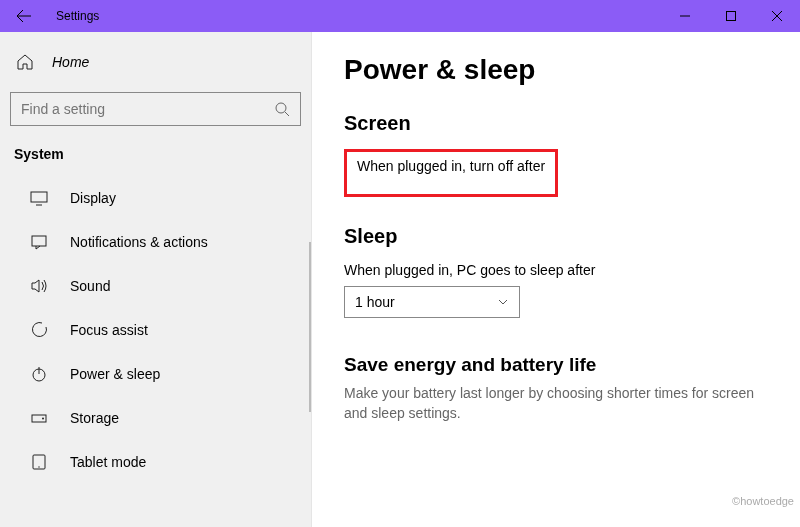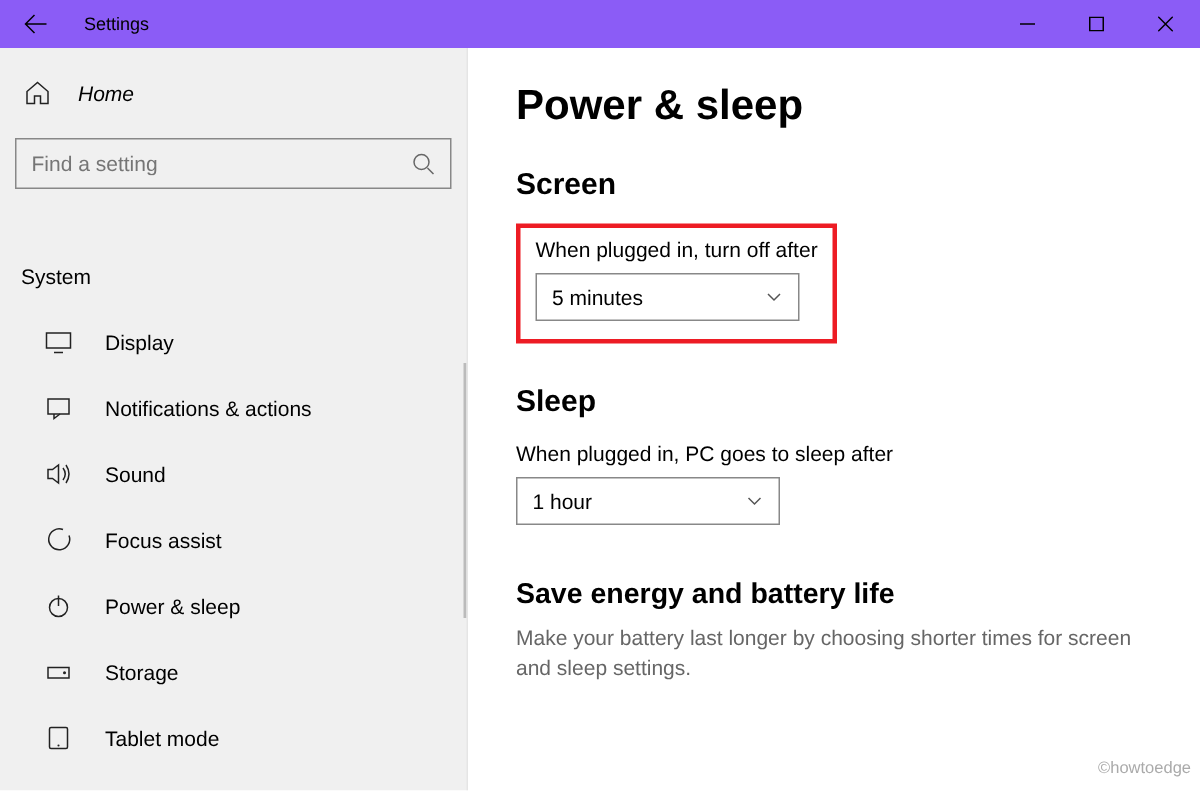--- a/index.html
+++ b/index.html
@@ -9,36 +9,36 @@
   .title { font-size: 12px; padding-left: 8px; }
   .winctrls { margin-left: auto; display: flex; }
   .winctrl { width: 46px; height: 32px; display: flex; align-items: center; justify-content: center; cursor: pointer; }
   .body { display: flex; height: calc(100% - 32px); }
   .sidebar { width: 312px; background: #f0f0f0; padding-top: 8px; border-right: 1px solid #e5e5e5; overflow: hidden; position: relative; }
   .home { display: flex; align-items: center; height: 44px; padding-left: 16px; cursor: pointer; }
   .home-label { font-size: 14px; margin-left: 18px; font-style: italic; }
   .search-wrap { padding: 8px 10px 12px 10px; }
   .search { display: flex; align-items: center; height: 34px; border: 1px solid #888; background: #f0f0f0; padding: 0 10px; gap: 32px; }
   .search input { flex: 1; border: none; background: transparent; outline: none; font-size: 14px; color: #666; }
-  .section-title { font-weight: 400; font-size: 14px; padding: 8px 14px 14px 14px; margin-top: 30px; }
+  .section-title { font-weight: 700; font-size: 14px; padding: 8px 14px 14px 14px; }
   .nav { }
   .nav-item { display: flex; align-items: center; height: 44px; padding-left: 30px; cursor: pointer; }
   .nav-icon { width: 20px; display: flex; justify-content: content; }
   .nav-label { font-size: 14px; margin-left: 20px; }
   .scroll-indicator { position: absolute; right: 0; top: 210px; width: 2px; height: 170px; background: #bbb; }
   .main { flex: 1; padding: 22px 32px 0 32px; overflow: hidden; position: relative; }
   h1 { font-size: 28px; font-weight: 600; margin-bottom: 26px; }
   h2 { font-size: 20px; font-weight: 600; margin-bottom: 14px; }
   .label { font-size: 14px; margin-bottom: 8px; }
   .combo { width: 176px; height: 32px; border: 1px solid #888; display: flex; align-items: center; padding: 0 10px; cursor: pointer; background: #fff; justify-content: space-between; font-size: 14px; }
   .highlight { border: 3px solid #ed1c24; padding: 6px 10px 12px 10px; display: inline-block; margin-bottom: 28px; }
   .sleep-block { margin-bottom: 36px; }
   .tip-title { font-size: 19px; font-weight: 700; margin-bottom: 8px; }
   .tip-body { font-size: 14px; color: #666; line-height: 1.4; }
-  .watermark { position: absolute; right: 6px; bottom: 9px; font-size: 11px; color: #aaa; }
+  .watermark { position: absolute; right: 6px; bottom: 20px; font-size: 11px; color: #aaa; }
   svg { display: block; }
 </style>
 </head>
 <body>
 
 <div class="titlebar">
   <div class="back-btn">
     <svg width="16" height="16" viewBox="0 0 16 16">
         <path d="M7 2 L1 8 L7 14 M1 8 H15" stroke="#000" stroke-width="1" fill="none"></path>
       </svg>
@@ -147,26 +147,20 @@
     </div>
     <div class="scroll-indicator"></div>
   </div>
 
   <div class="main">
     <h1>Power &amp; sleep</h1>
 
     <h2>Screen</h2>
     <div class="highlight">
       <div class="label">When plugged in, turn off after</div>
-      <div class="combo">
-        <span>5 minutes</span>
-        <svg width="12" height="12" viewBox="0 0 12 12">
-            <path d="M2 4 L6 8 L10 4" stroke="#555" fill="none"></path>
-          </svg>
-      </div>
     </div>
 
     <div class="sleep-block">
       <h2>Sleep</h2>
       <div class="label">When plugged in, PC goes to sleep after</div>
       <div class="combo">
         <span>1 hour</span>
         <svg width="12" height="12" viewBox="0 0 12 12">
             <path d="M2 4 L6 8 L10 4" stroke="#555" fill="none"></path>
           </svg>

